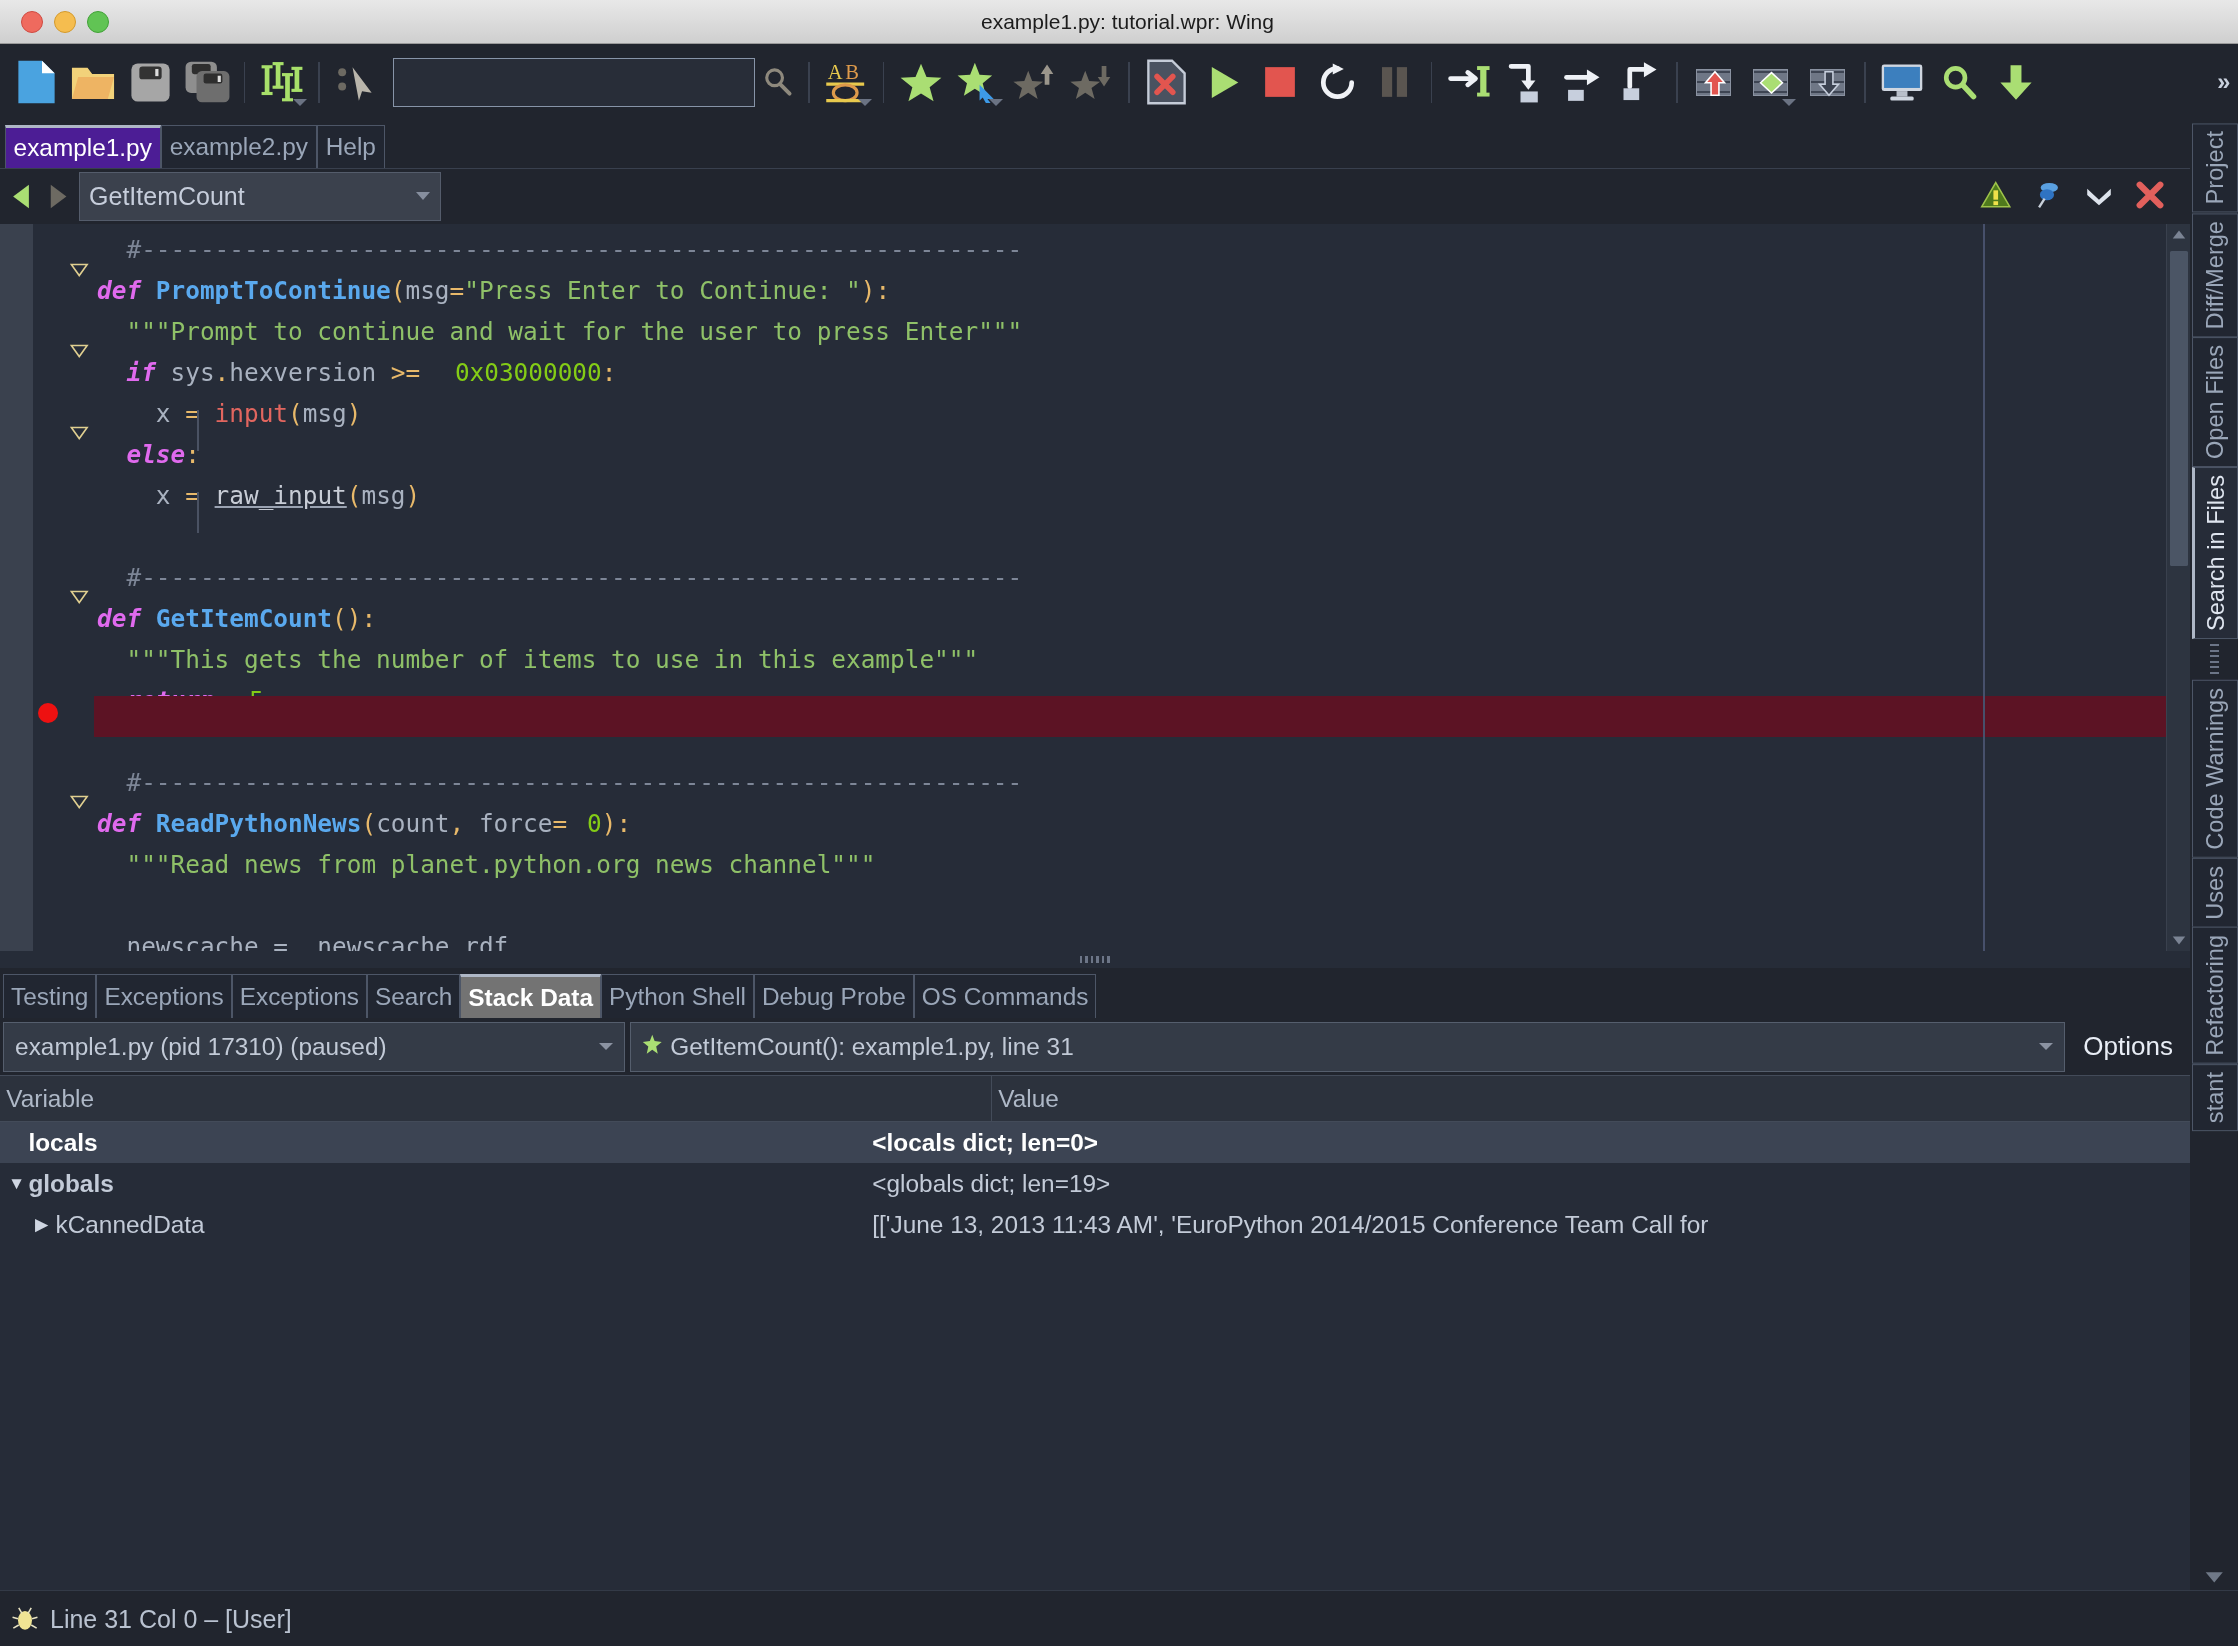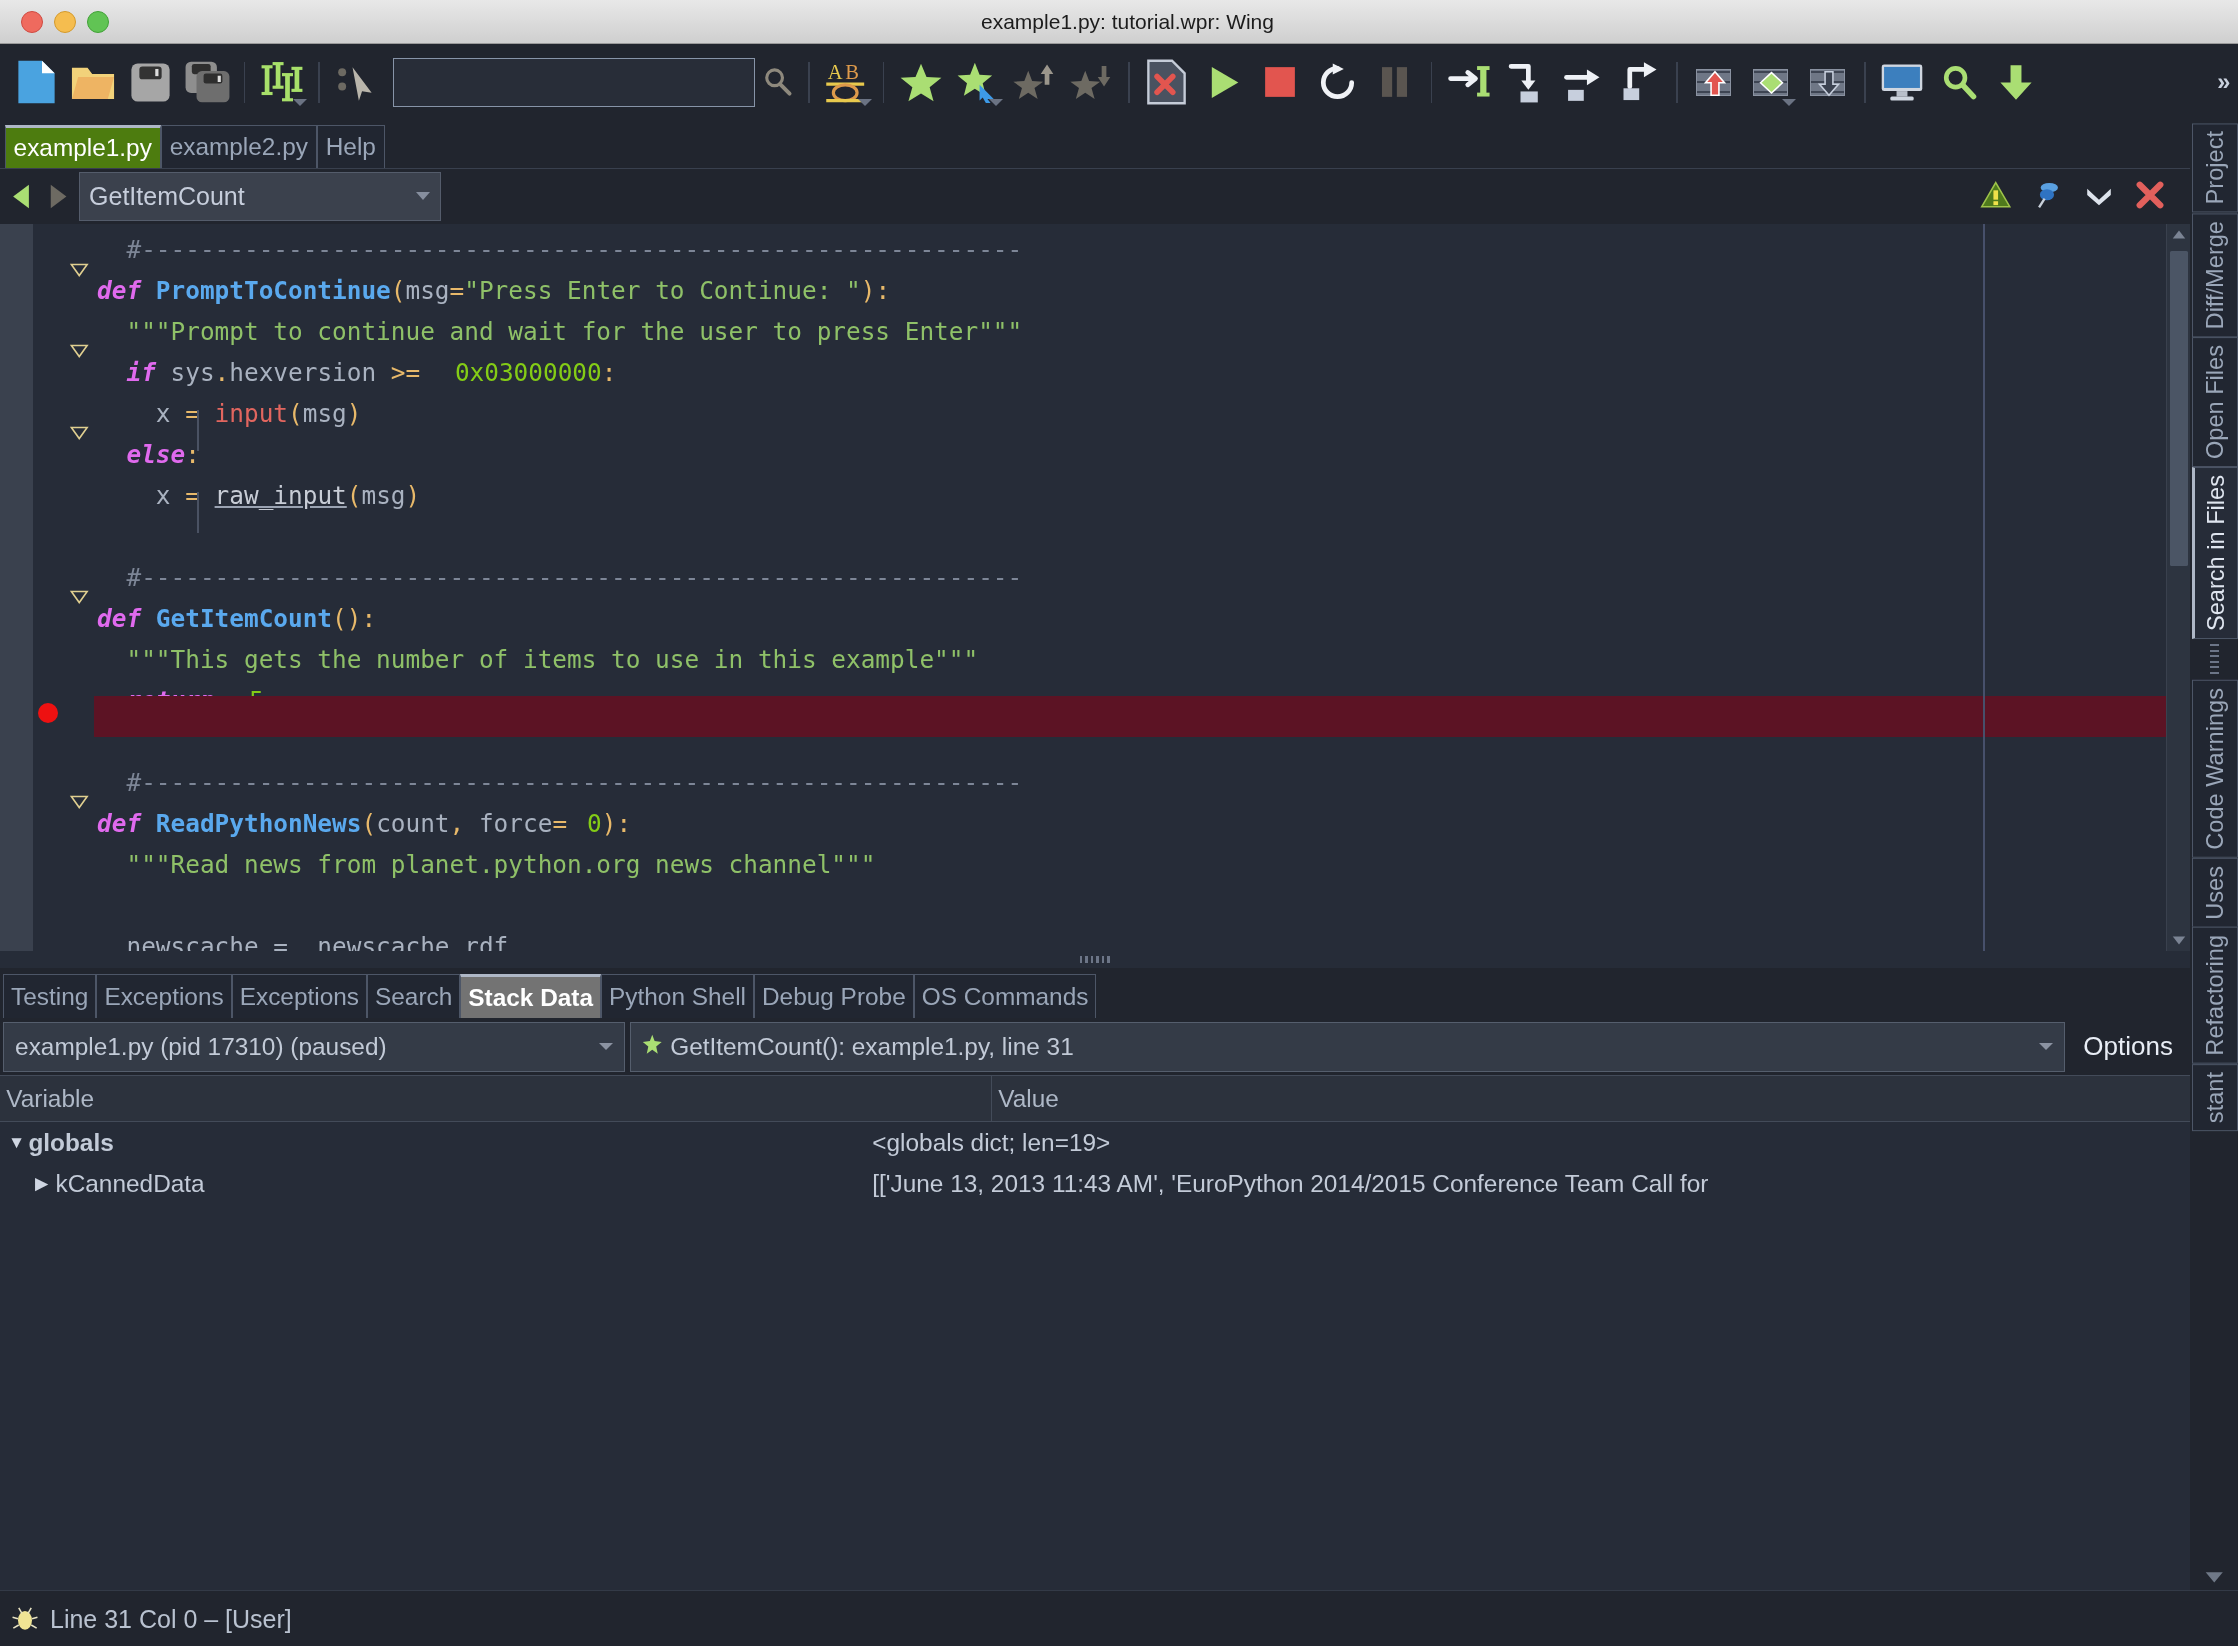--- a/index.html
+++ b/index.html
@@ -34,21 +34,21 @@
   .chev{margin-left:auto;color:#c9d1de;font-size:23.6px;font-weight:bold;padding-right:3.1px;letter-spacing:-2.4px;}
 
   
   .bodyrow{display:flex;flex:1 1 auto;min-height:0;}
   .leftcol{display:flex;flex-direction:column;flex:1 1 auto;min-width:0;}
 
   
   .filetabs{height:49px;display:flex;align-items:flex-end;background:#21252e;padding-left:4.7px;}
   .ftab{height:43px;padding:0 7.9px;display:flex;align-items:center;font-size:24.4px;
     color:#9aa6b8;border:0.8px solid #4d5667;border-bottom:none;background:#212631;}
-  .ftab.active{color:#ffffff;background:#4d7c0f;border-top:3.1px solid #aeb7c6;}
+  .ftab.active{color:#ffffff;background:#4c1d95;border-top:3.1px solid #aeb7c6;}
 
   
   .edhdr{height:57px;display:flex;align-items:center;background:#21252e;gap:4.7px;padding:0 6.3px;border-top:0.8px solid #39404e;}
   .navarrow{width:31.5px;height:41px;display:flex;align-items:center;justify-content:center;}
   .symbox{width:362px;height:49px;background:#3b414d;border:0.8px solid #545c6b;
     display:flex;align-items:center;padding:0 9.4px;color:#c6cddb;font-size:25px;position:relative;}
   .symbox .dn{position:absolute;right:9.4px;width:0;height:0;
     border-left:7.9px solid transparent;border-right:7.9px solid transparent;border-top:8.7px solid #868e9e;}
   .edhdr-right{margin-left:auto;display:flex;align-items:center;gap:20.5px;padding-right:19px;}
 
@@ -526,20 +526,27 @@
             <span>Options</span>
           </div>
         </div>
 
         <div class="tblhdr">
           <div class="th var">Variable</div>
           <div class="th val">Value</div>
         </div>
 
         <div class="grid" id="grid">
+            <div class="grow sel">
+              <div class="gcell var" style="padding-left: 7.9px;">
+                <span class="twisty"></span>
+                <span class="bold">locals</span>
+              </div>
+              <div class="gcell val bold">&lt;locals dict; len=0&gt;</div>
+            </div>
             <div class="grow">
               <div class="gcell var" style="padding-left: 7.9px;">
                 <span class="twisty">▼</span>
                 <span class="bold">globals</span>
               </div>
               <div class="gcell val">&lt;globals dict; len=19&gt;</div>
             </div>
             <div class="grow">
               <div class="gcell var" style="padding-left: 35px;">
                 <span class="twisty">▶</span>

